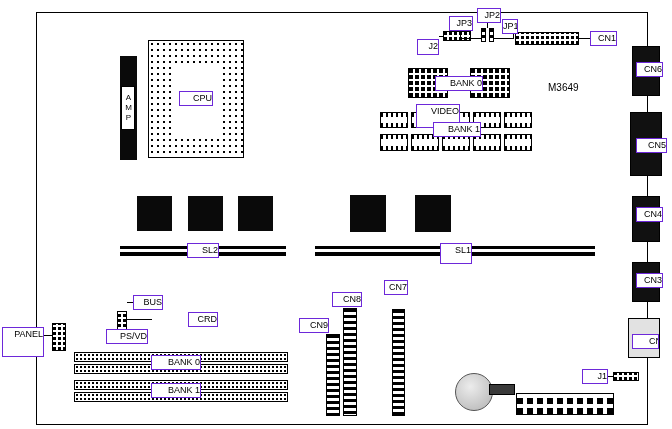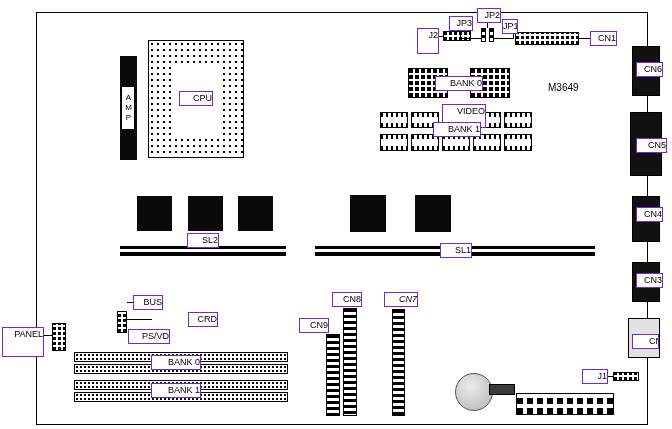--- a/index.html
+++ b/index.html
@@ -93,30 +93,30 @@
 
   <div class="flash" style="left:408px; top:68px; width:40px; height:30px;"></div>
   <div class="flash" style="left:470px; top:68px; width:40px; height:30px;"></div>
   <div class="label" style="left:435px; top:76px; width:48px; height:15px;">BANK 0</div>
 
   <div class="icchip" style="left:380px; top:112px; width:28px; height:16px;"></div>
   <div class="icchip" style="left:411px; top:112px; width:28px; height:16px;"></div>
   <div class="icchip" style="left:442px; top:112px; width:28px; height:16px;"></div>
   <div class="icchip" style="left:473px; top:112px; width:28px; height:16px;"></div>
   <div class="icchip" style="left:504px; top:112px; width:28px; height:16px;"></div>
-  <div class="label" style="left:442px; top:104px; width:44px; height:24px;">VIDEO</div>
+  <div class="label" style="left:416px; top:104px; width:44px; height:24px;">VIDEO</div>
 
   <div class="icchip" style="left:380px; top:134px; width:28px; height:17px;"></div>
   <div class="icchip" style="left:411px; top:134px; width:28px; height:17px;"></div>
   <div class="icchip" style="left:442px; top:134px; width:28px; height:17px;"></div>
   <div class="icchip" style="left:473px; top:134px; width:28px; height:17px;"></div>
   <div class="icchip" style="left:504px; top:134px; width:28px; height:17px;"></div>
   <div class="label" style="left:433px; top:122px; width:48px; height:15px;">BANK 1</div>
 
-  <div class="label" style="left:417px; top:28px; width:22px; height:26px;">J2</div>
+  <div class="label" style="left:417px; top:39px; width:22px; height:16px;">J2</div>
   <div class="pingrid-sm" style="left:443px; top:31px; width:28px; height:10px;"></div>
   <div class="hline" style="left:439px; top:36px; width:4px;"></div>
 
   <div class="label" style="left:449px; top:16px; width:24px; height:15px;">JP3</div>
   <div class="label" style="left:477px; top:8px; width:24px; height:15px;">JP2</div>
   <div class="label" style="left:502px; top:19px; width:16px; height:15px;">JP1</div>
 
   <div class="vconn" style="left:481px; top:28px; width:5px; height:14px;"></div>
   <div class="vconn" style="left:489px; top:28px; width:5px; height:14px;"></div>
 
@@ -147,51 +147,51 @@
   <div class="edgeconn-light" style="left:628px; top:318px; width:32px; height:40px;"></div>
   <div class="label" style="left:632px; top:334px; width:27px; height:15px;padding-left:16px;">CN2</div>
 
   <div class="chip" style="left:137px; top:196px; width:35px; height:35px;"></div>
   <div class="chip" style="left:188px; top:196px; width:35px; height:35px;"></div>
   <div class="chip" style="left:238px; top:196px; width:35px; height:35px;"></div>
   <div class="chip" style="left:350px; top:195px; width:36px; height:37px;"></div>
   <div class="chip" style="left:415px; top:195px; width:36px; height:37px;"></div>
 
   <div class="slot" style="left:120px; top:246px; width:166px; height:10px;"></div>
-  <div class="label" style="left:187px; top:233px; width:32px; height:15px;">SL2</div>
+  <div class="label" style="left:187px; top:243px; width:32px; height:15px;">SL2</div>
 
   <div class="slot" style="left:315px; top:246px; width:280px; height:10px;"></div>
-  <div class="label" style="left:440px; top:243px; width:32px; height:15px;">SL1</div>
+  <div class="label" style="left:440px; top:243px; width:32px; height:21px;">SL1</div>
 
   <div class="pingrid-sm" style="left:117px; top:311px; width:10px; height:22px;"></div>
   <div class="hline" style="left:127px; top:302px; width:6px;"></div>
   <div class="hline" style="left:127px; top:319px; width:25px;"></div>
   <div class="label" style="left:133px; top:295px; width:30px; height:15px;">BUS</div>
   <div class="label" style="left:152px; top:312px; width:30px; height:15px;margin-left:36px;">CRD</div>
-  <div class="label" style="left:128px; top:329px; width:42px; height:15px;">PS/VD</div>
+  <div class="label" style="left:106px; top:329px; width:42px; height:15px;">PS/VD</div>
 
   <div class="label" style="left:2px; top:327px; width:42px; height:30px;">PANEL</div>
   <div class="hline" style="left:44px; top:335px; width:8px;"></div>
   <div class="pingrid-sm" style="left:52px; top:323px; width:14px; height:28px;"></div>
 
   <div class="simm" style="left:74px; top:352px; width:214px; height:10px;"></div>
   <div class="simm" style="left:74px; top:364px; width:214px; height:10px;"></div>
   <div class="label" style="left:151px; top:355px; width:50px; height:15px;">BANK 0</div>
 
   <div class="simm" style="left:74px; top:380px; width:214px; height:10px;"></div>
   <div class="simm" style="left:74px; top:392px; width:214px; height:10px;"></div>
   <div class="label" style="left:151px; top:383px; width:50px; height:15px;">BANK 1</div>
 
   <div class="label" style="left:299px; top:318px; width:30px; height:15px;">CN9</div>
   <div class="vconn" style="left:326px; top:334px; width:14px; height:82px;"></div>
 
   <div class="label" style="left:332px; top:292px; width:30px; height:15px;">CN8</div>
   <div class="vconn" style="left:343px; top:308px; width:14px; height:108px;"></div>
 
-  <div class="label" style="left:384px; top:292px; width:34px; height:15px;font-style:italic;">CN7</div>
+  <div class="label" style="left:384px; top:280px; width:24px; height:15px;">CN7</div>
   <div class="vconn" style="left:392px; top:309px; width:13px; height:107px;"></div>
 
   <div class="battery" style="left:455px; top:373px; width:38px; height:38px;"></div>
   <div class="battery-clip" style="left:489px; top:384px; width:26px; height:11px;"></div>
 
   <div class="label" style="left:582px; top:369px; width:26px; height:15px;">J1</div>
   <div class="hline" style="left:608px; top:376px; width:5px;"></div>
   <div class="pingrid-sm" style="left:613px; top:372px; width:26px; height:9px;"></div>
 
   <div class="pingrid-lg" style="left:516px; top:393px; width:98px; height:22px;"></div>

